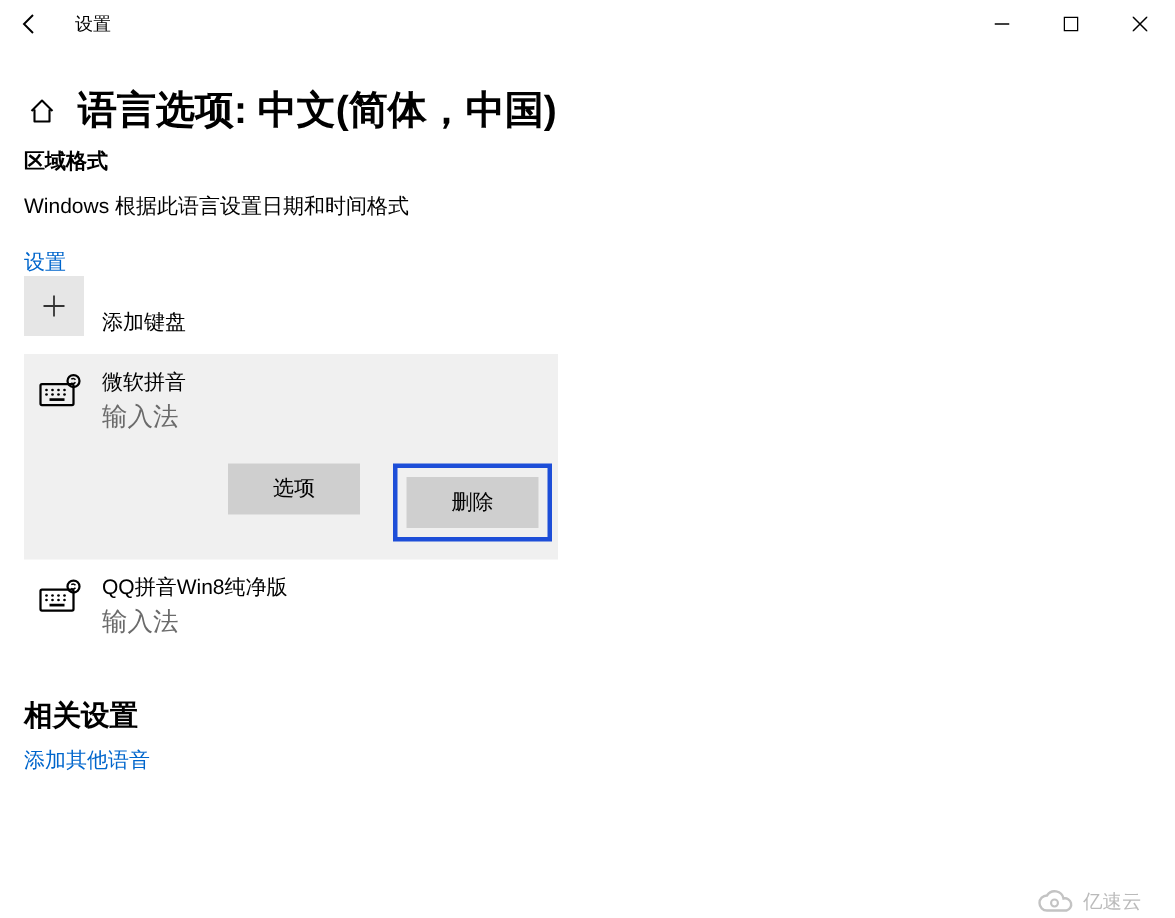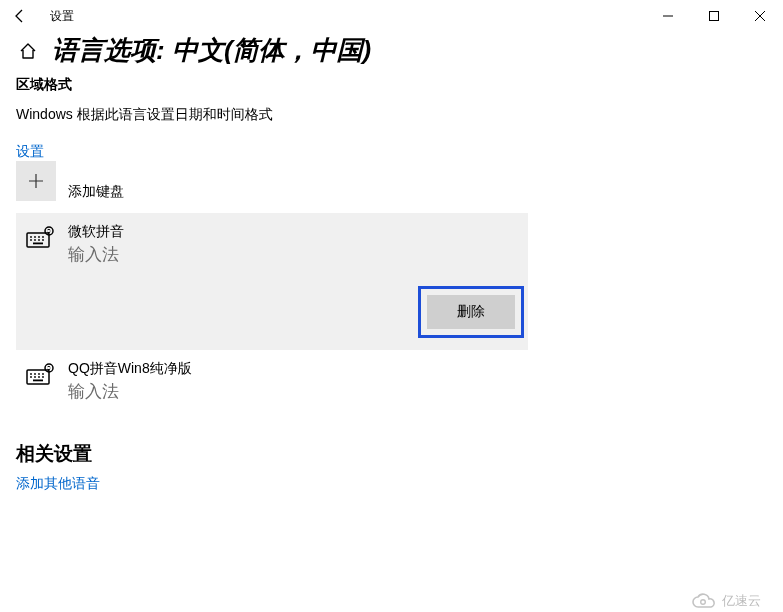--- a/index.html
+++ b/index.html
@@ -45,23 +45,22 @@
     align-items: center;
     justify-content: center;
   }
   .content {
     padding-left: 16px;
     padding-right: 16px;
   }
   .page-header {
     display: flex;
     align-items: center;
-    margin-top: 1px;
+    margin-top: 24px;
     margin-bottom: 8px;
-    font-style: italic;
   }
   .home-icon-box {
     width: 24px;
     height: 24px;
     display: flex;
     align-items: center;
     justify-content: center;
     margin-right: 12px;
   }
   .page-title {
@@ -99,21 +98,21 @@
   .add-box {
     width: 40px;
     height: 40px;
     background: #e6e6e6;
     display: flex;
     align-items: center;
     justify-content: center;
     margin-right: 12px;
   }
   .ime-item {
-    width: 512px;
+    width: 356px;
     padding: 10px 0 10px 0;
   }
   .ime-item.selected {
     background: #f0f0f0;
     padding-bottom: 12px;
   }
   .ime-row {
     display: flex;
     align-items: flex-start;
     padding-left: 4px;
@@ -248,20 +247,21 @@
           <circle cx="23" cy="6" r="4" fill="none" stroke="#000" stroke-width="1.5"></circle>
           <path d="M21.5 4.8 A2 2 0 0 1 24.3 5.2 M21.5 7.2 A2 2 0 0 0 24.3 6.8" fill="none" stroke="#000" stroke-width="1"></path>
         </svg>
       </div>
       <div>
         <div class="ime-name">微软拼音</div>
         <div class="ime-sub">输入法</div>
       </div>
     </div>
     <div class="ime-actions">
+      <button class="action-btn">选项</button>
       <div class="highlight-box">
         <button class="action-btn">删除</button>
       </div>
     </div>
   </div>
 
   <div class="ime-item">
     <div class="ime-row">
       <div class="ime-icon-box">
         <svg width="28" height="24" viewBox="0 0 28 24">

